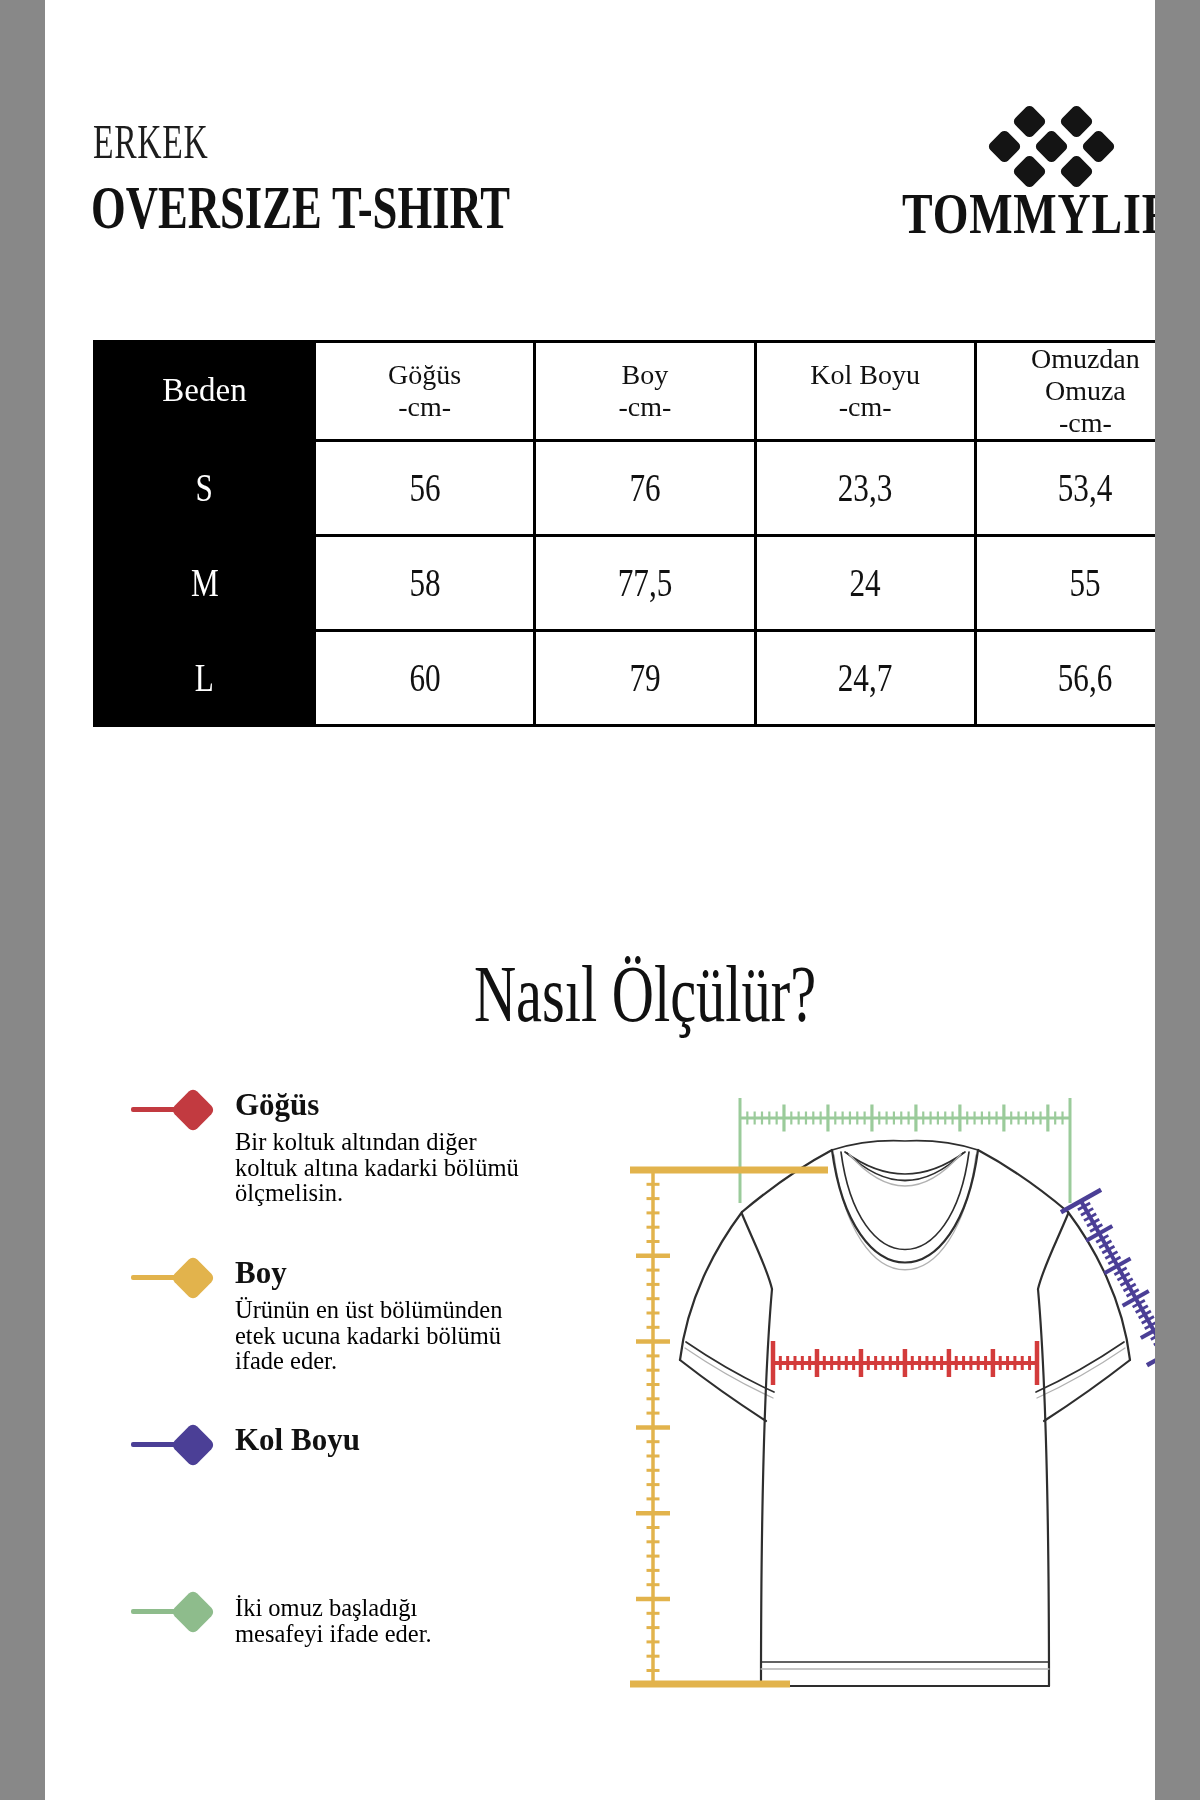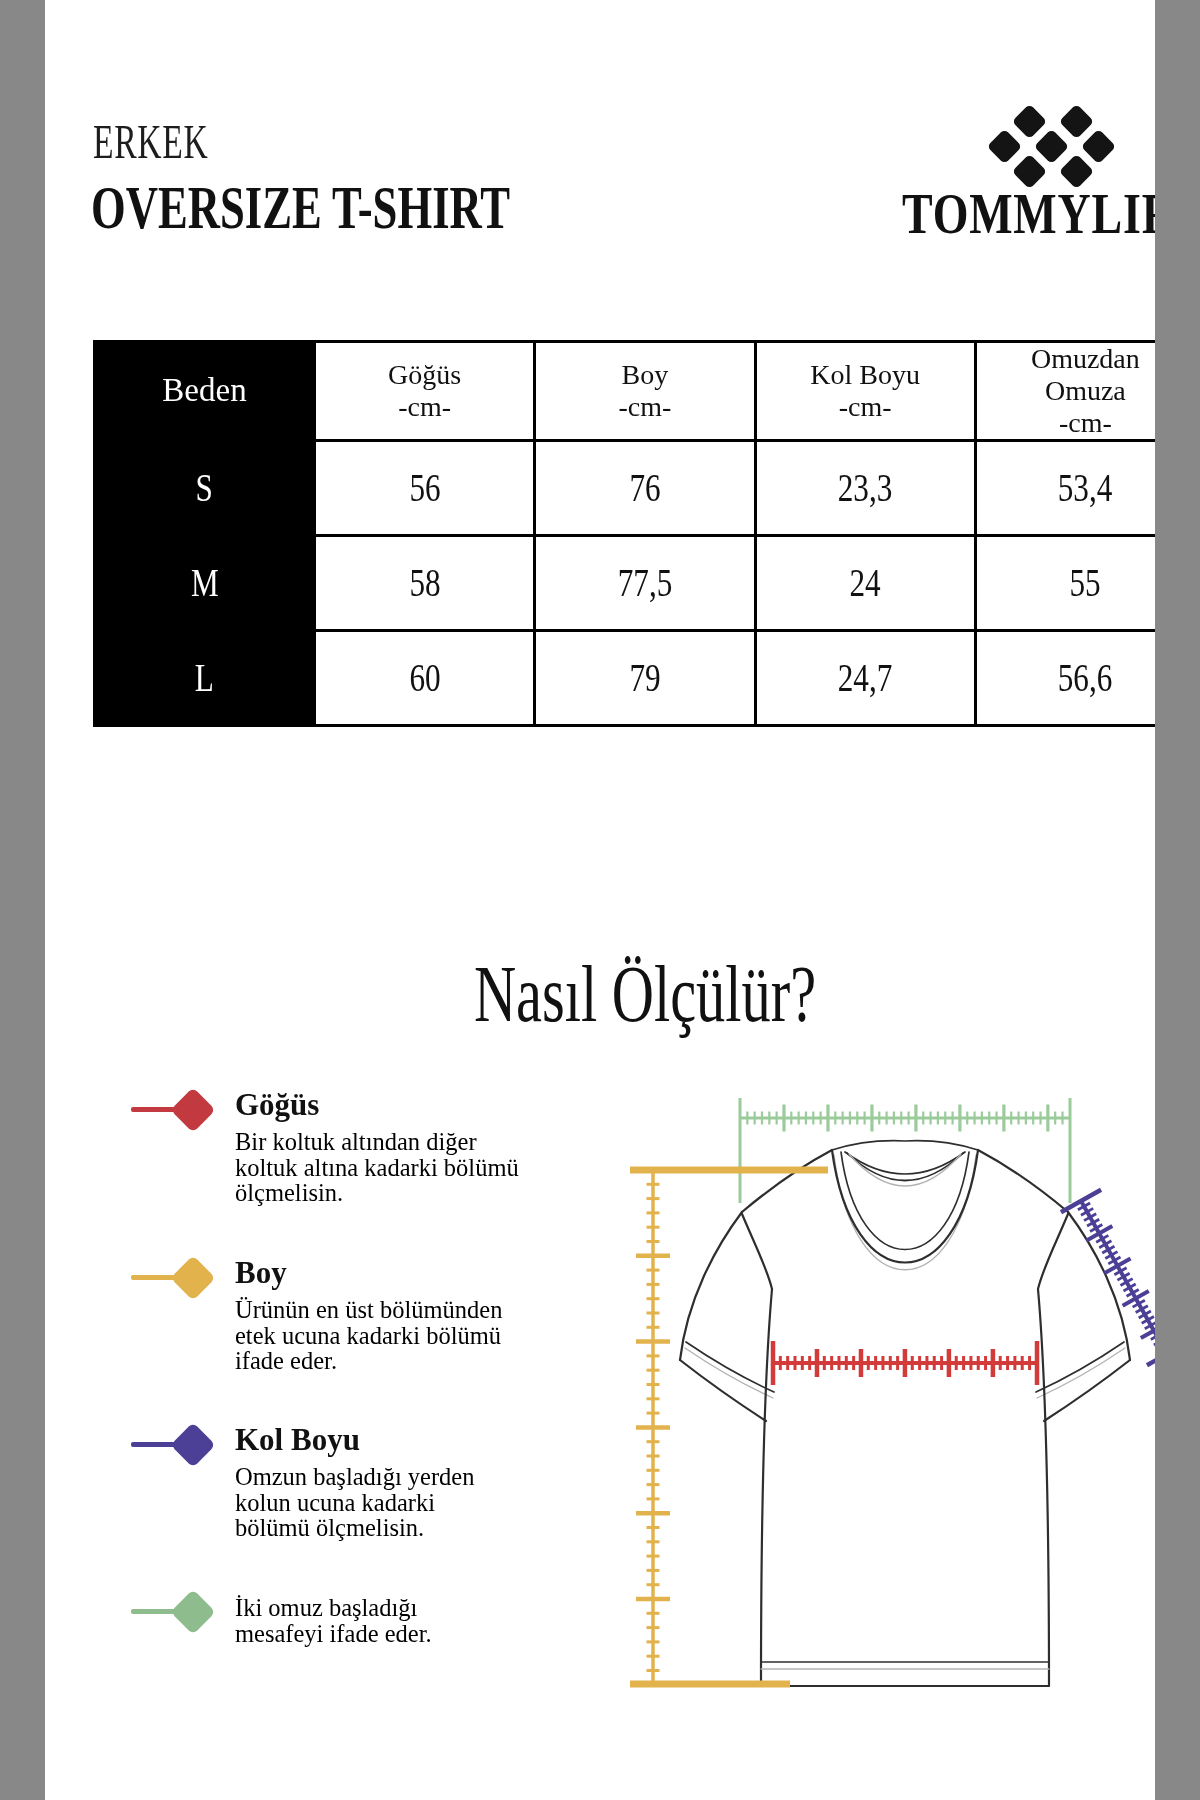--- a/index.html
+++ b/index.html
@@ -156,23 +156,20 @@
 ifade eder.</div>
         </div>
       </div>
       <div class="legend-item" style="top: 1422px;">
         <div class="lg-marker">
           <div class="lg-line" style="background: rgb(75, 63, 150);"></div>
           <div class="lg-diamond" style="background: rgb(75, 63, 150);"></div>
         </div>
         <div class="lg-text">
           <div class="lg-name">Kol Boyu</div>
-          <div class="lg-desc">Omzun başladığı yerden
-kolun ucuna kadarki
-bölümü ölçmelisin.</div>
         </div>
       </div>
       <div class="legend-item" style="top: 1589px;">
         <div class="lg-marker">
           <div class="lg-line" style="background: rgb(142, 188, 140);"></div>
           <div class="lg-diamond" style="background: rgb(142, 188, 140);"></div>
         </div>
         <div class="lg-text">
           <div class="lg-desc">İki omuz başladığı
 mesafeyi ifade eder.</div>

